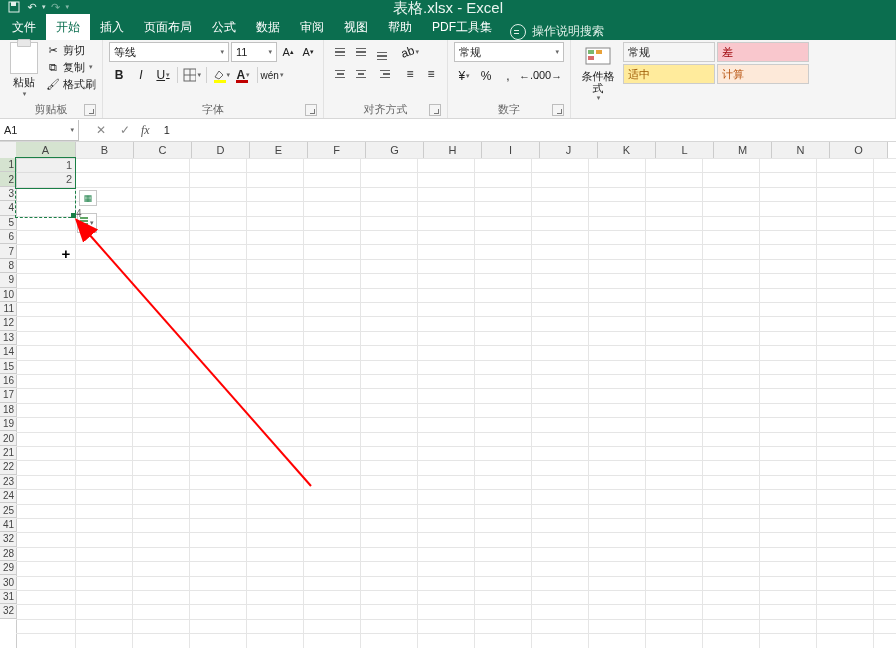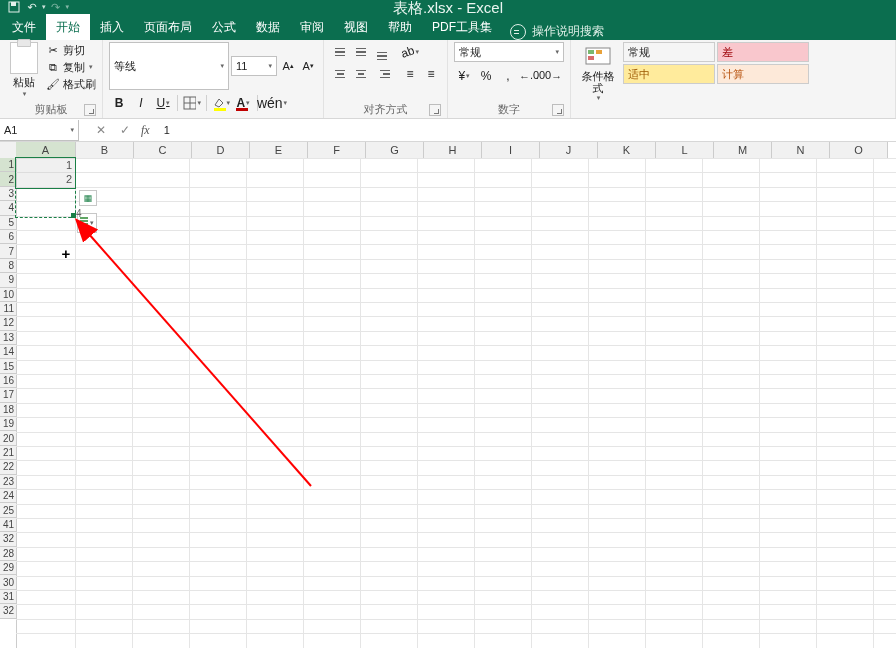--- a/index.html
+++ b/index.html
@@ -23,21 +23,21 @@
   .paste-block{display:flex;flex-direction:column;align-items:center;width:36px;}
   .paste-block .big-ico{width:26px;height:30px;border:1px solid #c8c8c8;background:#fff;position:relative;}
   .paste-block .big-ico:before{content:"";position:absolute;top:-4px;left:6px;width:12px;height:6px;border:1px solid #c8c8c8;border-radius:2px 2px 0 0;background:#e8e8e8;}
   .paste-block .lbl{font-size:11px;margin-top:1px;}
   .mini-list{display:flex;flex-direction:column;gap:1px;}
   .mini-item{display:flex;align-items:center;gap:3px;font-size:11px;height:16px;}
   .mini-ico{width:14px;height:12px;display:flex;align-items:center;justify-content:center;}
   .dd{font-size:7px;color:#666;margin-left:1px;}
   .font-box{display:flex;flex-direction:column;gap:3px;}
   .font-row{display:flex;align-items:center;gap:2px;}
-  .font-sel{width:110px;height:18px;border:1px solid #c1c1c1;background:#fff;display:flex;align-items:center;justify-content:space-between;padding:14px 4px;font-size:11px;}
+  .font-sel{width:110px;height:18px;border:1px solid #c1c1c1;background:#fff;display:flex;align-items:center;justify-content:space-between;padding:0 4px;font-size:11px;}
   .size-sel{width:36px;height:18px;border:1px solid #c1c1c1;background:#fff;display:flex;align-items:center;justify-content:space-between;padding:0 4px;font-size:11px;}
   .btn{width:18px;height:18px;display:flex;align-items:center;justify-content:center;border:1px solid transparent;font-size:12px;}
   .btn.small{width:16px;height:16px;font-size:11px;}
   .bold{font-weight:bold;}
   .italic{font-style:italic;}
   .underline{text-decoration:underline;}
   .sep{width:1px;height:16px;background:#d0d0d0;margin:0 2px;}
   .color-swatch{position:relative;}
   .color-swatch .bar{position:absolute;bottom:1px;left:2px;width:12px;height:3px;}
   .align-grid{display:flex;flex-direction:column;gap:2px;}
@@ -197,26 +197,27 @@
               <div class="bar" style="background:#ffff00"></div>
               <span class="dd">▾</span>
             </div>
           <div class="btn color-swatch">
               <span style="font-weight:bold">A</span>
               <div class="bar" style="background:#c00000"></div>
               <span class="dd">▾</span>
             </div>
           <div class="sep"></div>
           <div class="btn">
-              <span style="font-size:14px">wén</span>
-              <span class="dd">▾</span>
-            </div>
-        </div>
-      </div>
-    </div>
+              <span style="font-size:10px">wén</span>
+              <span class="dd">▾</span>
+            </div>
+        </div>
+      </div>
+    </div>
+    <div class="group-label"><span>字体</span><span class="launcher"></span></div>
   </div>
 
   <div class="group">
     <div class="grp-body">
       <div class="align-grid">
         <div class="align-row">
           <div class="btn">
               <div class="ico-align">
                 <span style="width:10px"></span>
                 <span style="width:10px"></span>

